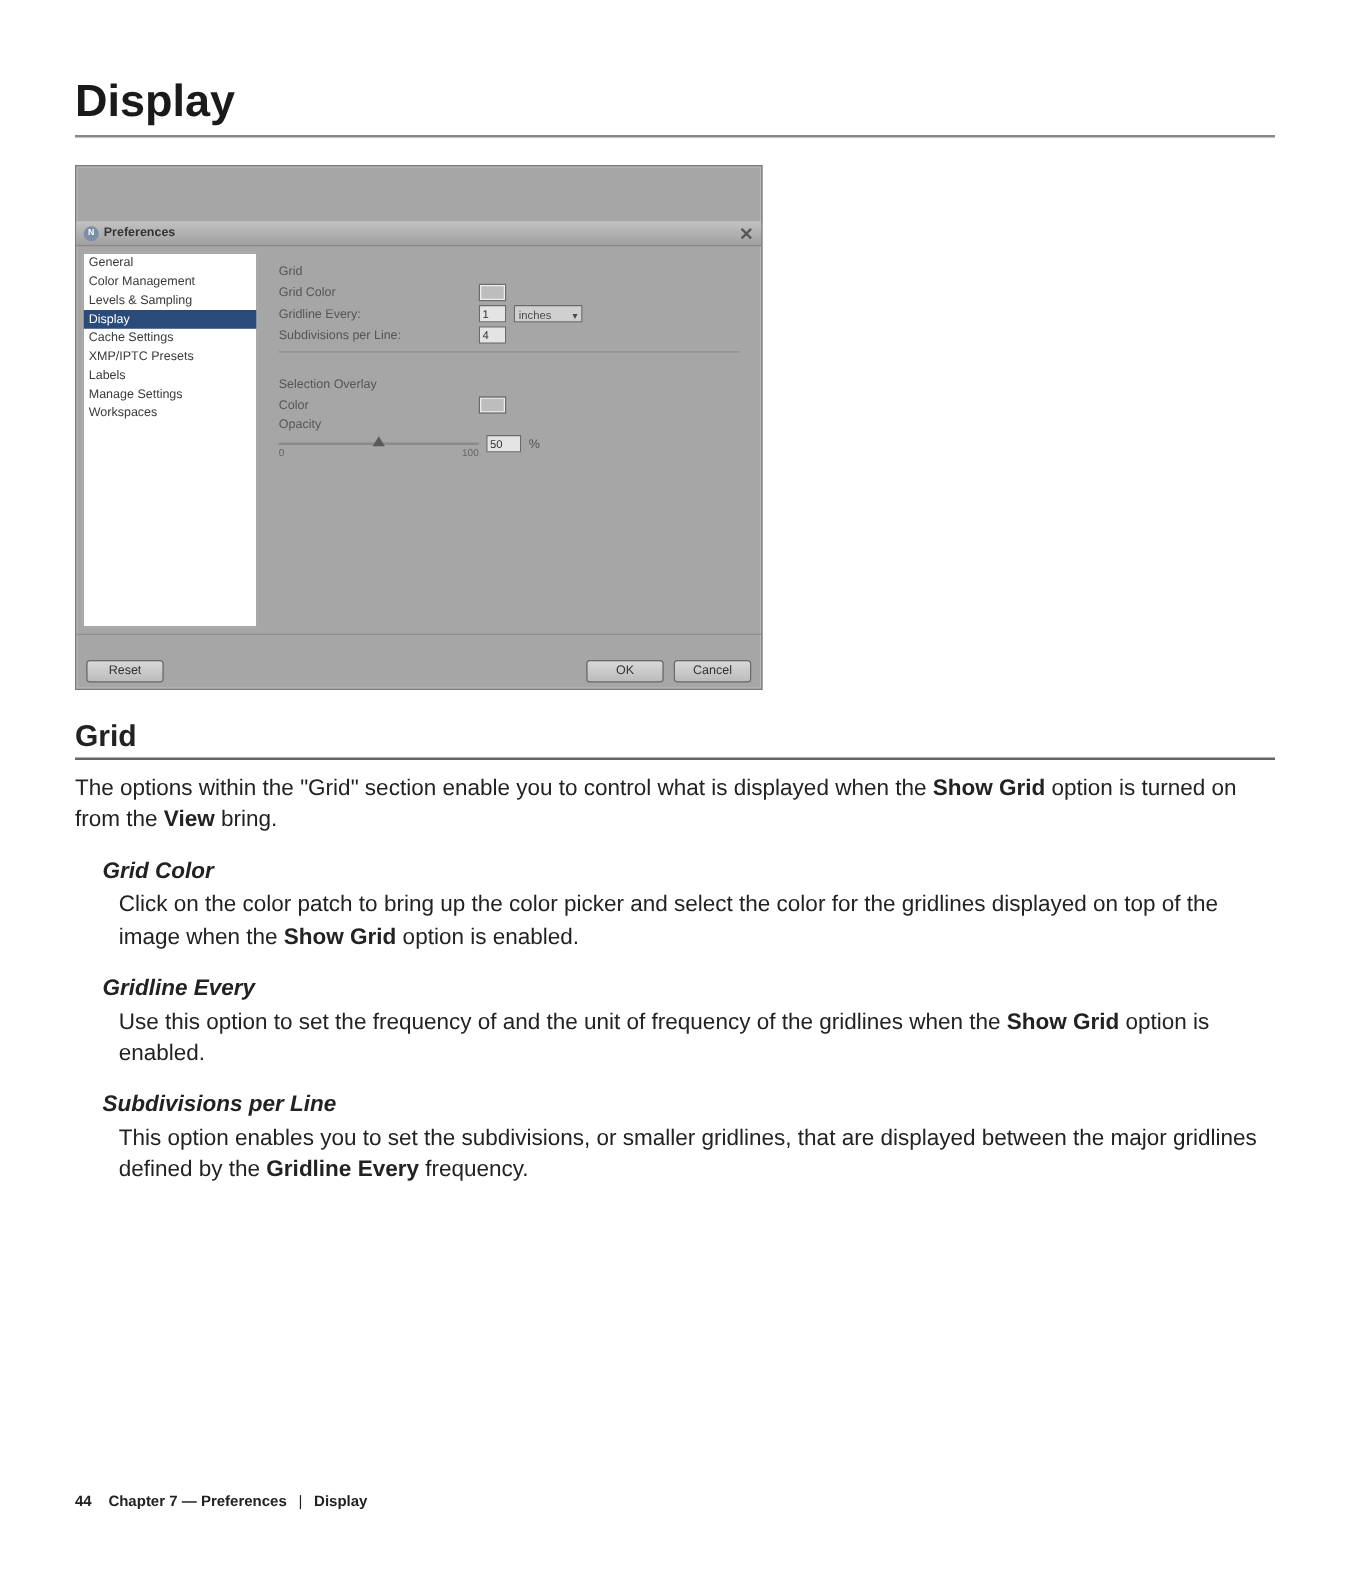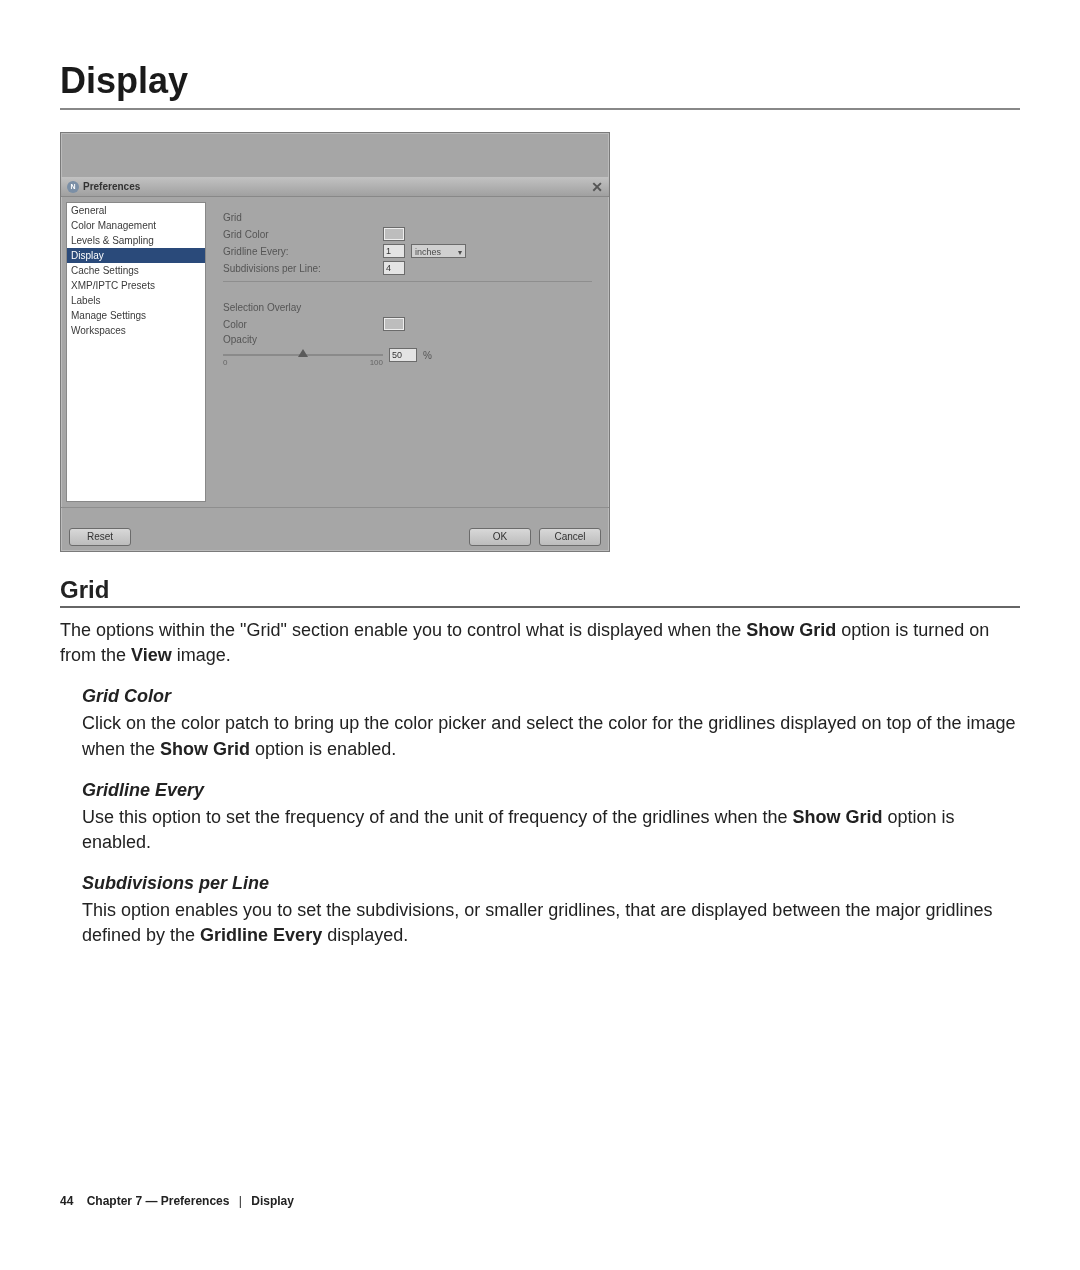--- a/index.html
+++ b/index.html
@@ -184,21 +184,21 @@
   margin-bottom: 18px;
 }
 .h3 {
   font-size: 18px;
   font-style: italic;
   font-weight: 700;
   color: #222;
   margin-left: 22px;
   margin-bottom: 4px;
 }
-.indent { margin-left: 22px; }
+.indent { margin-left: 35px; }
 .b { font-weight: 700; }
 .page-footer {
   position: absolute;
   bottom: 62px;
   left: 60px;
   font-size: 12px;
   color: #222;
 }
 .page-num { font-weight: 700; margin-right: 10px; }
 .footer-sep { margin: 0 6px; font-weight:400; }
@@ -279,36 +279,36 @@
     <div class="footer-right">
       <div class="btn">OK</div>
       <div class="btn">Cancel</div>
     </div>
   </div>
 </div>
 
 
 <h2 class="h2">Grid</h2>
 <p class="body-text">
-  <span>The options within the "Grid" section enable you to control what is displayed when the </span><span class="b">Show Grid</span><span> option is turned on from the </span><span class="b">View</span><span> image.</span>
+  <span>The options within the "Grid" section enable you to control what is displayed when the </span><span class="b">Show Grid</span><span> option is turned on from the </span><span class="b">View</span><span> bring.</span>
 </p>
 
 <h3 class="h3">Grid Color</h3>
 <p class="body-text indent">
   <span>Click on the color patch to bring up the color picker and select the color for the gridlines displayed on top of the image when the </span><span class="b">Show Grid</span><span> option is enabled.</span>
 </p>
 
 <h3 class="h3">Gridline Every</h3>
 <p class="body-text indent">
   <span>Use this option to set the frequency of and the unit of frequency of the gridlines when the </span><span class="b">Show Grid</span><span> option is enabled.</span>
 </p>
 
 <h3 class="h3">Subdivisions per Line</h3>
 <p class="body-text indent">
-  <span>This option enables you to set the subdivisions, or smaller gridlines, that are displayed between the major gridlines defined by the </span><span class="b">Gridline Every</span><span> displayed.</span>
+  <span>This option enables you to set the subdivisions, or smaller gridlines, that are displayed between the major gridlines defined by the </span><span class="b">Gridline Every</span><span> frequency.</span>
 </p>
 
 <div class="page-footer">
   <span class="page-num">44</span>
   <span class="b">Chapter 7 — Preferences</span>
   <span class="footer-sep">|</span>
   <span class="b">Display</span>
 </div>
 
 

